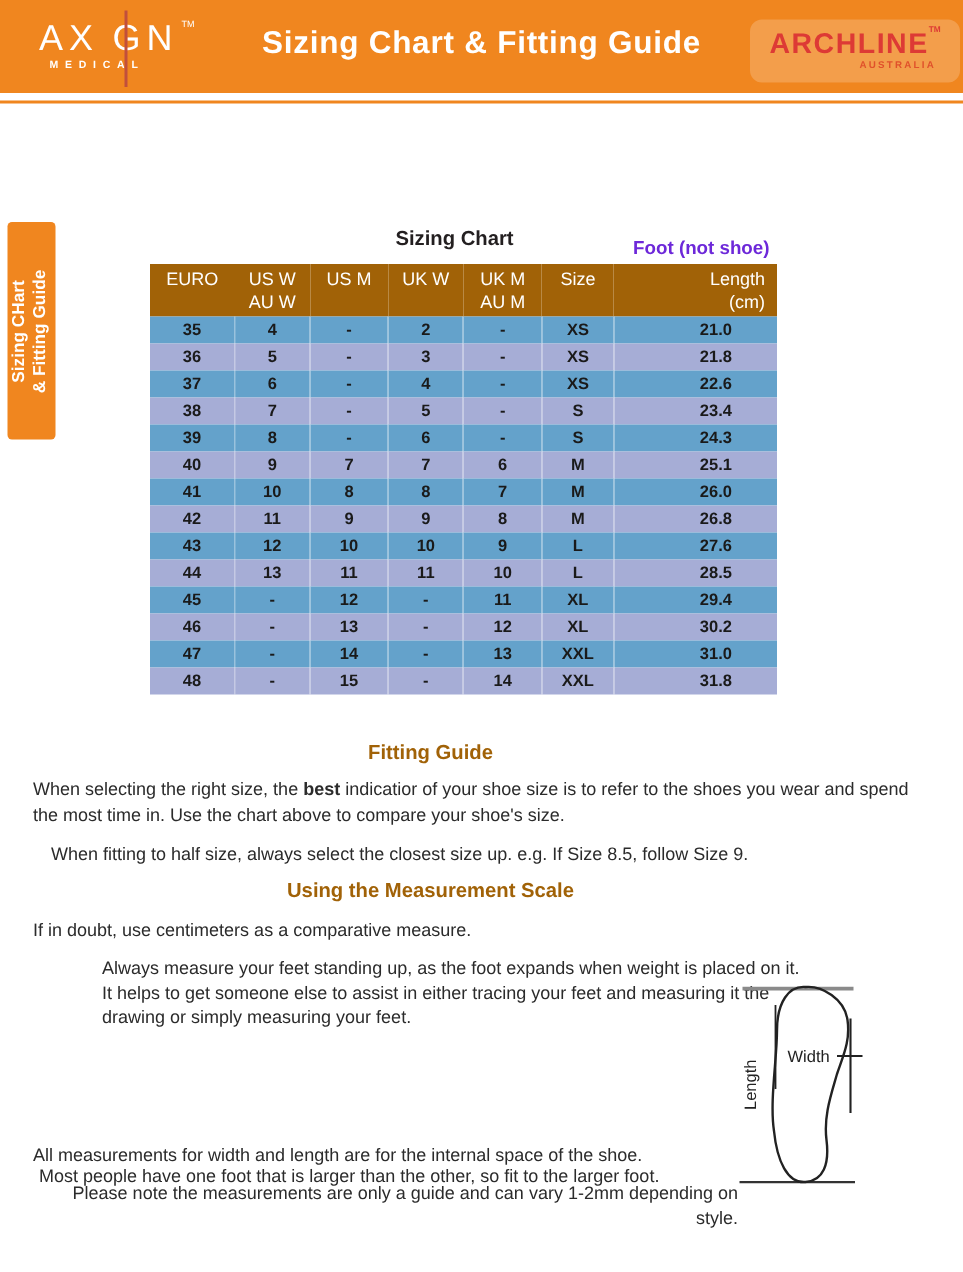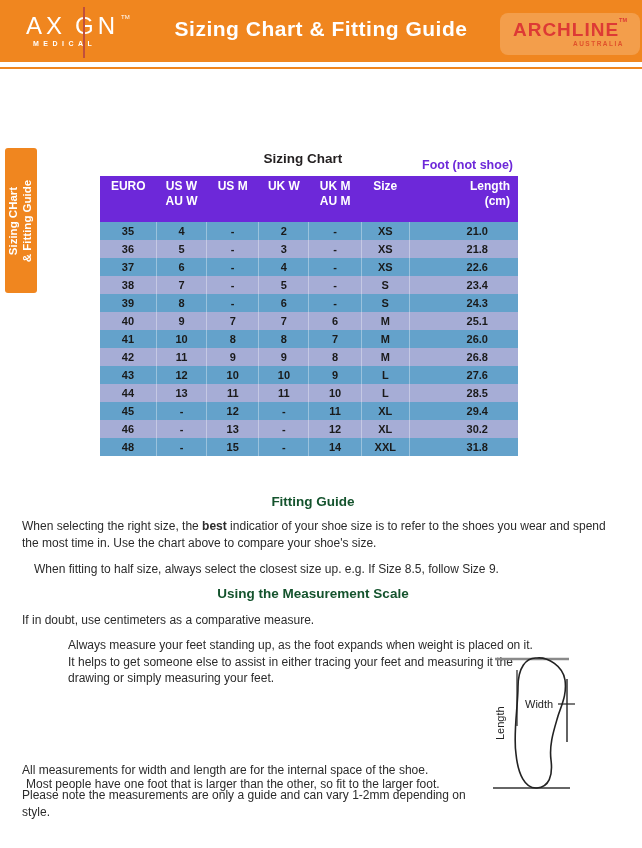--- a/index.html
+++ b/index.html
@@ -32,31 +32,31 @@
   .side-tab-text { position:absolute; left:50%; top:50%; width:145px; height:30px;
     transform:translate(-50%,-50%) rotate(-90deg); text-align:center;
     color:#ffffff; font-size:11.5px; font-weight:700; line-height:1.22; white-space:nowrap; }
 
   
   .sizing-title { position:absolute; left:96px; top:151px; width:414px; text-align:center;
     font-size:13.5px; font-weight:700; color:#231f20; }
   .foot-label { position:absolute; right:129px; top:158px; font-size:12.5px; font-weight:700; color:#6d28d9; }
 
   table.sizing { position:absolute; left:100px; top:176px; width:418px; border-collapse:collapse; table-layout:fixed; }
-  table.sizing th { background:#6d28d9; color:#ffffff; font-size:12px; font-weight:700;
-    vertical-align:top; padding-top:3px; padding-bottom:14px; line-height:1.22; text-align:center; height:32px; }
+  table.sizing th { background:#a16207; color:#ffffff; font-size:12px; font-weight:400;
+    vertical-align:top; padding-top:3px; padding-bottom:3px; line-height:1.22; text-align:center; height:32px; }
   table.sizing th.len { text-align:right; padding-right:8px; }
   table.sizing td { font-size:11px; font-weight:700; color:#1a1a1a; text-align:center; height:18px; line-height:18px; }
   table.sizing td.len { text-align:right; padding-right:30px; }
   table.sizing td + td { border-left:1px solid rgba(255,255,255,0.35); }
   table.sizing tbody tr:nth-child(odd)  td { background:#64A2CB; }
   table.sizing tbody tr:nth-child(even) td { background:#A6ADD6; }
 
   
-  .h-center { position:absolute; left:106px; width:414px; text-align:center; font-size:13.5px; font-weight:700; color:#14532d; }
+  .h-center { position:absolute; left:80px; width:414px; text-align:center; font-size:13.5px; font-weight:700; color:#a16207; }
   .para { position:absolute; font-size:12px; line-height:1.38; color:#2b2b2b; }
   .para b { font-weight:700; }
 
   
   .diagram { position:absolute; left:482px; top:642px; }
   .diagram text { font-family:"Liberation Sans", sans-serif; font-size:11px; fill:#222; }
 </style>
 </head>
 <body>
 
@@ -227,41 +227,50 @@
         <tr>
           <td>46</td>
           <td>-</td>
           <td>13</td>
           <td>-</td>
           <td>12</td>
           <td>XL</td>
           <td class="len">30.2</td>
         </tr>
         <tr>
+          <td>47</td>
+          <td>-</td>
+          <td>14</td>
+          <td>-</td>
+          <td>13</td>
+          <td>XXL</td>
+          <td class="len">31.0</td>
+        </tr>
+        <tr>
           <td>48</td>
           <td>-</td>
           <td>15</td>
           <td>-</td>
           <td>14</td>
           <td>XXL</td>
           <td class="len">31.8</td>
         </tr>
       </tbody>
   </table>
 
   <div class="h-center" style="top:494px;">Fitting Guide</div>
   <div class="para" style="top:518px; left:22px; width:600px;"><span>When selecting the right size, the </span><b>best</b><span> indicatior of your shoe size is to refer to the shoes you wear and spend the most time in. Use the chart above to compare your shoe's size.</span></div>
   <div class="para" style="top:561px; left:34px; width:600px;">When fitting to half size, always select the closest size up. e.g. If Size 8.5, follow Size 9.</div>
 
   <div class="h-center" style="top:586px;">Using the Measurement Scale</div>
   <div class="para" style="top:612px; left:22px; width:470px;">If in doubt, use centimeters as a comparative measure.</div>
   <div class="para" style="top:637px; left:40px; width:468px;margin-left:28px;">Always measure your feet standing up, as the foot expands when weight is placed on it. It helps to get someone else to assist in either tracing your feet and measuring it the drawing or simply measuring your feet.</div>
   <div class="para" style="top:732px; left:26px; width:470px;margin-top:44px;">Most people have one foot that is larger than the other, so fit to the larger foot.</div>
   <div class="para" style="top:762px; left:22px; width:480px;">All measurements for width and length are for the internal space of the shoe.</div>
-  <div class="para" style="top:787px; left:22px; width:470px;">Please note the measurements are only a guide and can vary 1-2mm depending on style.</div>
+  <div class="para" style="top:787px; left:22px; width:470px;text-align:right;">Please note the measurements are only a guide and can vary 1-2mm depending on style.</div>
 
   <svg class="diagram" width="160" height="155" viewBox="0 0 160 155">
     <line x1="13" y1="17" x2="87" y2="17" stroke="#8a8a8a" stroke-width="2.5"></line>
     <line x1="11" y1="146" x2="88" y2="146" stroke="#333" stroke-width="1.5"></line>
     <path d="M 55 16
       C 44 15, 36 26, 36 45
       C 36 64, 31 92, 34 112
       C 36 132, 43 147, 55 146
       C 67 145, 71 134, 69 118
       C 67 102, 72 88, 76 74

